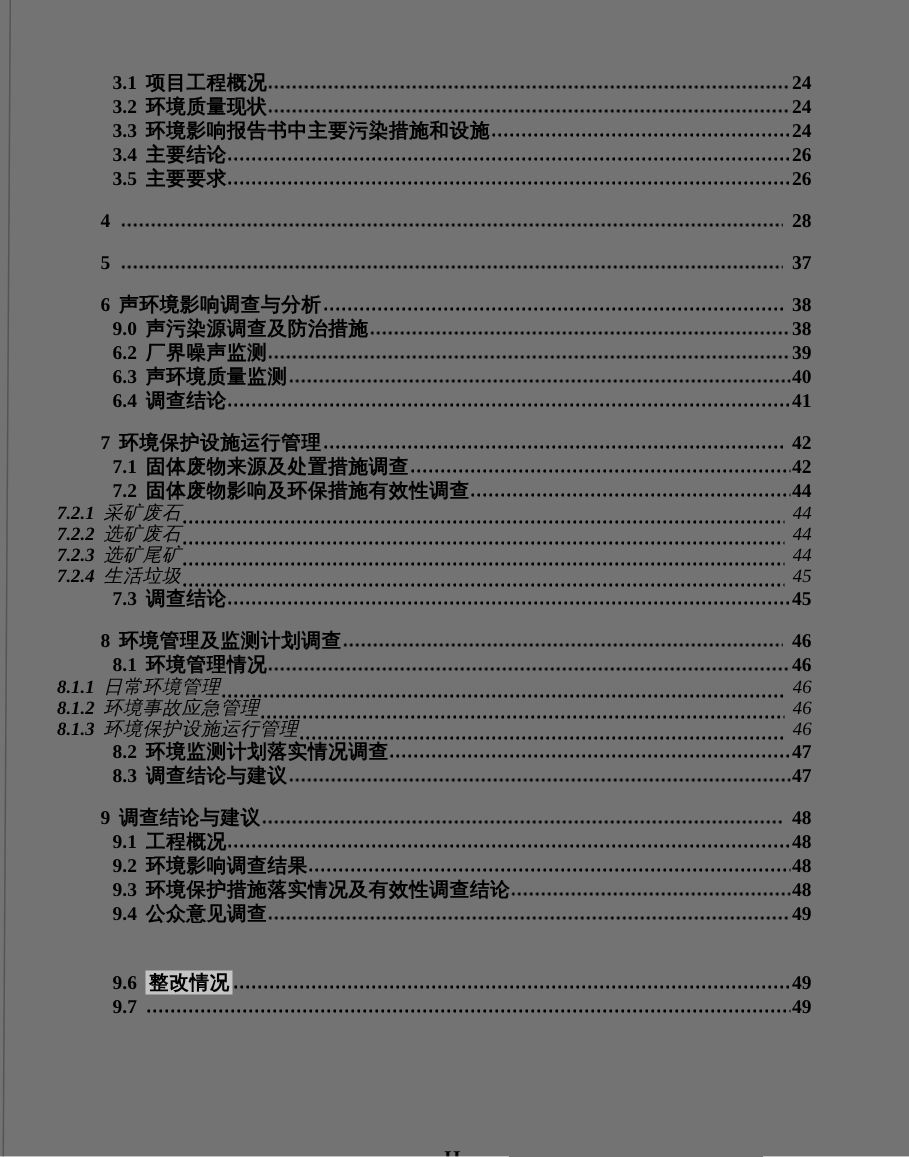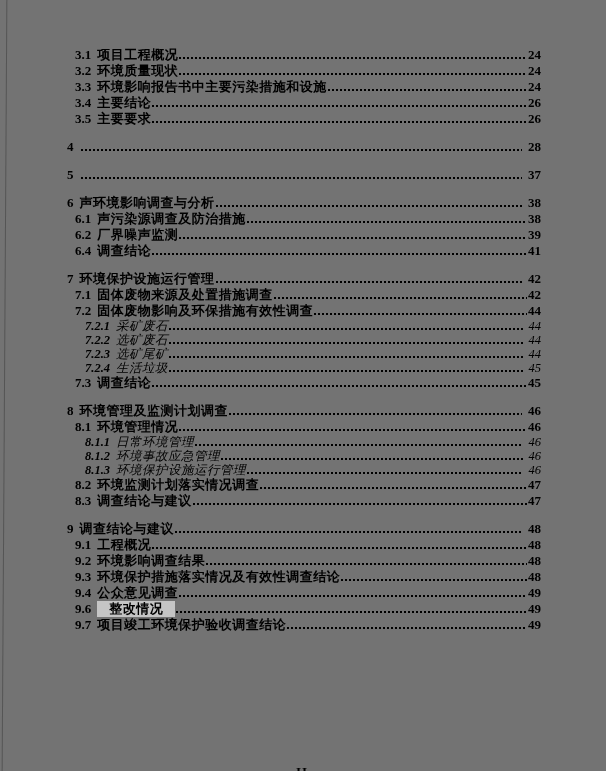--- a/index.html
+++ b/index.html
@@ -40,30 +40,31 @@
     line-height: 16px;
     font-size: 13px;
     font-weight: bold;
     color: #000;
     padding-right: 65px;
     white-space: nowrap;
   }
   .toc-row.level-1 { padding-left: 67px; margin-top: 12px; }
   .toc-row.level-2 { padding-left: 75px; }
   .toc-row.level-3 {
-    padding-left: 85px;
+    padding-left: 38px;
     line-height: 14px;
     font-size: 12.5px;
     font-style: italic;
+    align-items: flex-end;
   }
   .toc-row.level-3 .toc-title,
   .toc-row.level-3 .toc-page { font-weight: normal; }
   .toc-num { margin-right: 6px; flex: 0 0 auto; }
   .toc-title { flex: 0 0 auto; letter-spacing: 0.5px; font-family: Liberation Serif, serif; }
-  .toc-title.highlight { padding: 0 12px; }
+  .toc-title.highlight { padding: 0 2px; margin-top: 30px; }
   .toc-leader {
     flex: 1 1 auto;
     height: 2px;
     margin: 0 1px;
     background-image: radial-gradient(circle at 1.2px 1px, #000 0.9px, transparent 1.15px);
     background-size: 4px 2px;
     background-repeat: repeat-x;
     background-position: left bottom;
   }
   .toc-page { flex: 0 0 auto; }
@@ -125,32 +126,38 @@
         <span class="toc-leader"></span>
         <span class="toc-page">37</span>
       </div>
       <div class="toc-row level-1">
         <span class="toc-num">6</span>
         <span class="toc-title">声环境影响调查与分析</span>
         <span class="toc-leader"></span>
         <span class="toc-page">38</span>
       </div>
       <div class="toc-row level-2">
-        <span class="toc-num">6.1</span>
+        <span class="toc-num">9.0</span>
         <span class="toc-title">声污染源调查及防治措施</span>
         <span class="toc-leader"></span>
         <span class="toc-page">38</span>
       </div>
       <div class="toc-row level-2">
         <span class="toc-num">6.2</span>
         <span class="toc-title">厂界噪声监测</span>
         <span class="toc-leader"></span>
         <span class="toc-page">39</span>
       </div>
       <div class="toc-row level-2">
+        <span class="toc-num">6.3</span>
+        <span class="toc-title">声环境质量监测</span>
+        <span class="toc-leader"></span>
+        <span class="toc-page">40</span>
+      </div>
+      <div class="toc-row level-2">
         <span class="toc-num">6.4</span>
         <span class="toc-title">调查结论</span>
         <span class="toc-leader"></span>
         <span class="toc-page">41</span>
       </div>
       <div class="toc-row level-1">
         <span class="toc-num">7</span>
         <span class="toc-title">环境保护设施运行管理</span>
         <span class="toc-leader"></span>
         <span class="toc-page">42</span>
@@ -270,19 +277,18 @@
         <span class="toc-page">49</span>
       </div>
       <div class="toc-row level-2">
         <span class="toc-num">9.6</span>
         <span class="toc-title highlight" style="background: rgb(197, 197, 197);">整改情况</span>
         <span class="toc-leader"></span>
         <span class="toc-page">49</span>
       </div>
       <div class="toc-row level-2">
         <span class="toc-num">9.7</span>
-        <span class="toc-title">项目竣工环境保护验收调查结论</span>
         <span class="toc-leader"></span>
         <span class="toc-page">49</span>
       </div>
     </div>
   <div class="footer-mark">II</div>
 </div>
 
 </body></html>

